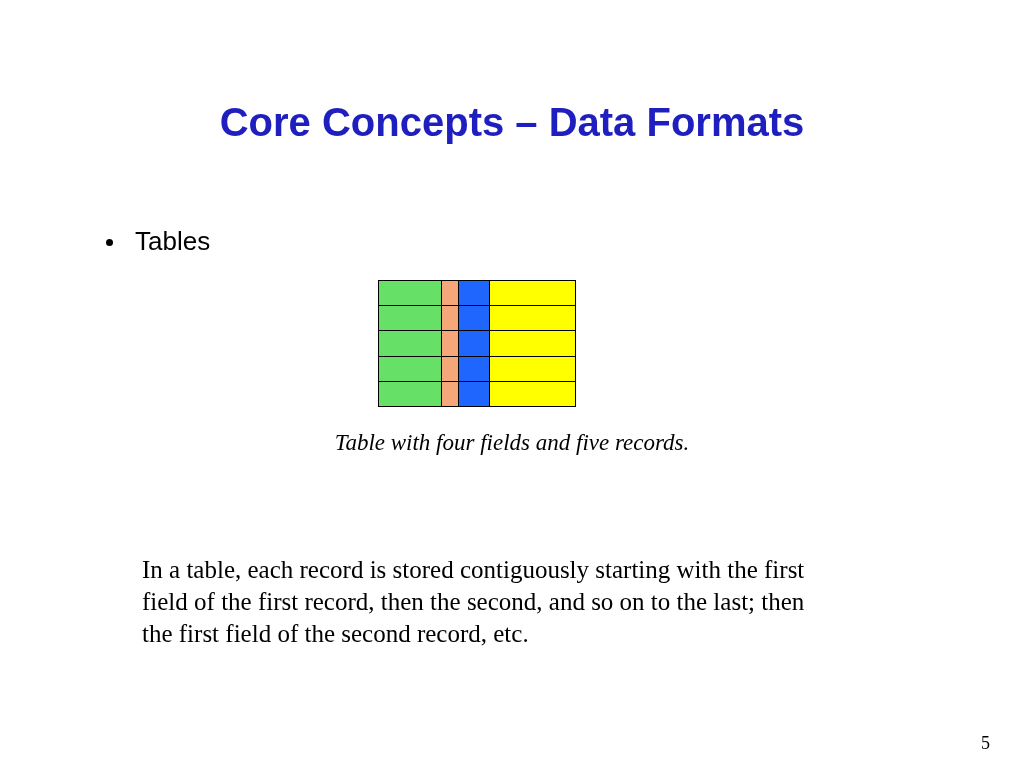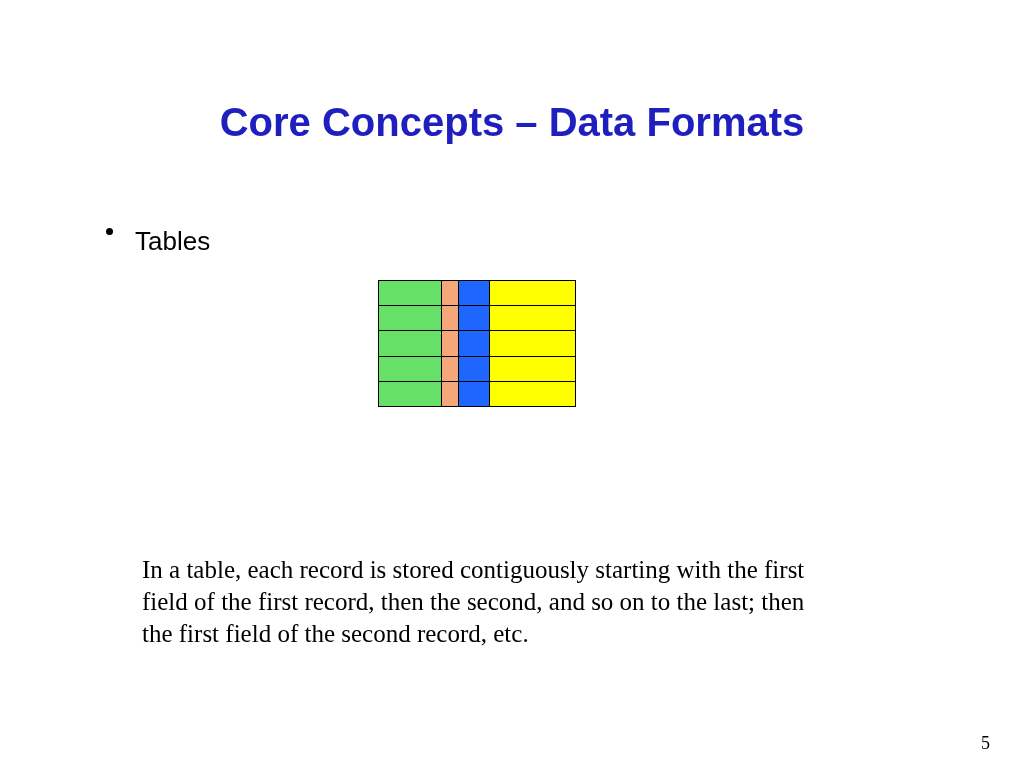--- a/index.html
+++ b/index.html
@@ -25,20 +25,21 @@
     text-align: center;
     font-size: 40px;
     font-weight: bold;
     color: #1f1fbf;
   }
   .bullet-row {
     position: absolute;
     top: 226px;
     left: 106px;
     display: flex;
+    align-items: center;
     font-size: 26px;
     color: #000000;
   }
   .bullet-dot {
     display: inline-block;
     width: 7px;
     height: 7px;
     background: #000000;
     border-radius: 50%;
     margin-right: 22px;
@@ -142,18 +143,19 @@
         <div class="cell c4" style="background: rgb(255, 255, 0);"></div>
       </div>
       <div class="row">
         <div class="cell c1" style="background: rgb(102, 224, 102);"></div>
         <div class="cell c2" style="background: rgb(245, 167, 122);"></div>
         <div class="cell c3" style="background: rgb(31, 102, 255);"></div>
         <div class="cell c4" style="background: rgb(255, 255, 0);"></div>
       </div>
     </div>
 
+  <div class="caption">Table with four fields and five records.</div>
 
   <div class="body-text">In a table, each record is stored contiguously starting with the first field of the first record, then the second, and so on to the last; then the first field of the second record, etc.</div>
 
   <div class="page-num">5</div>
 
 </div>
 
 </body></html>

